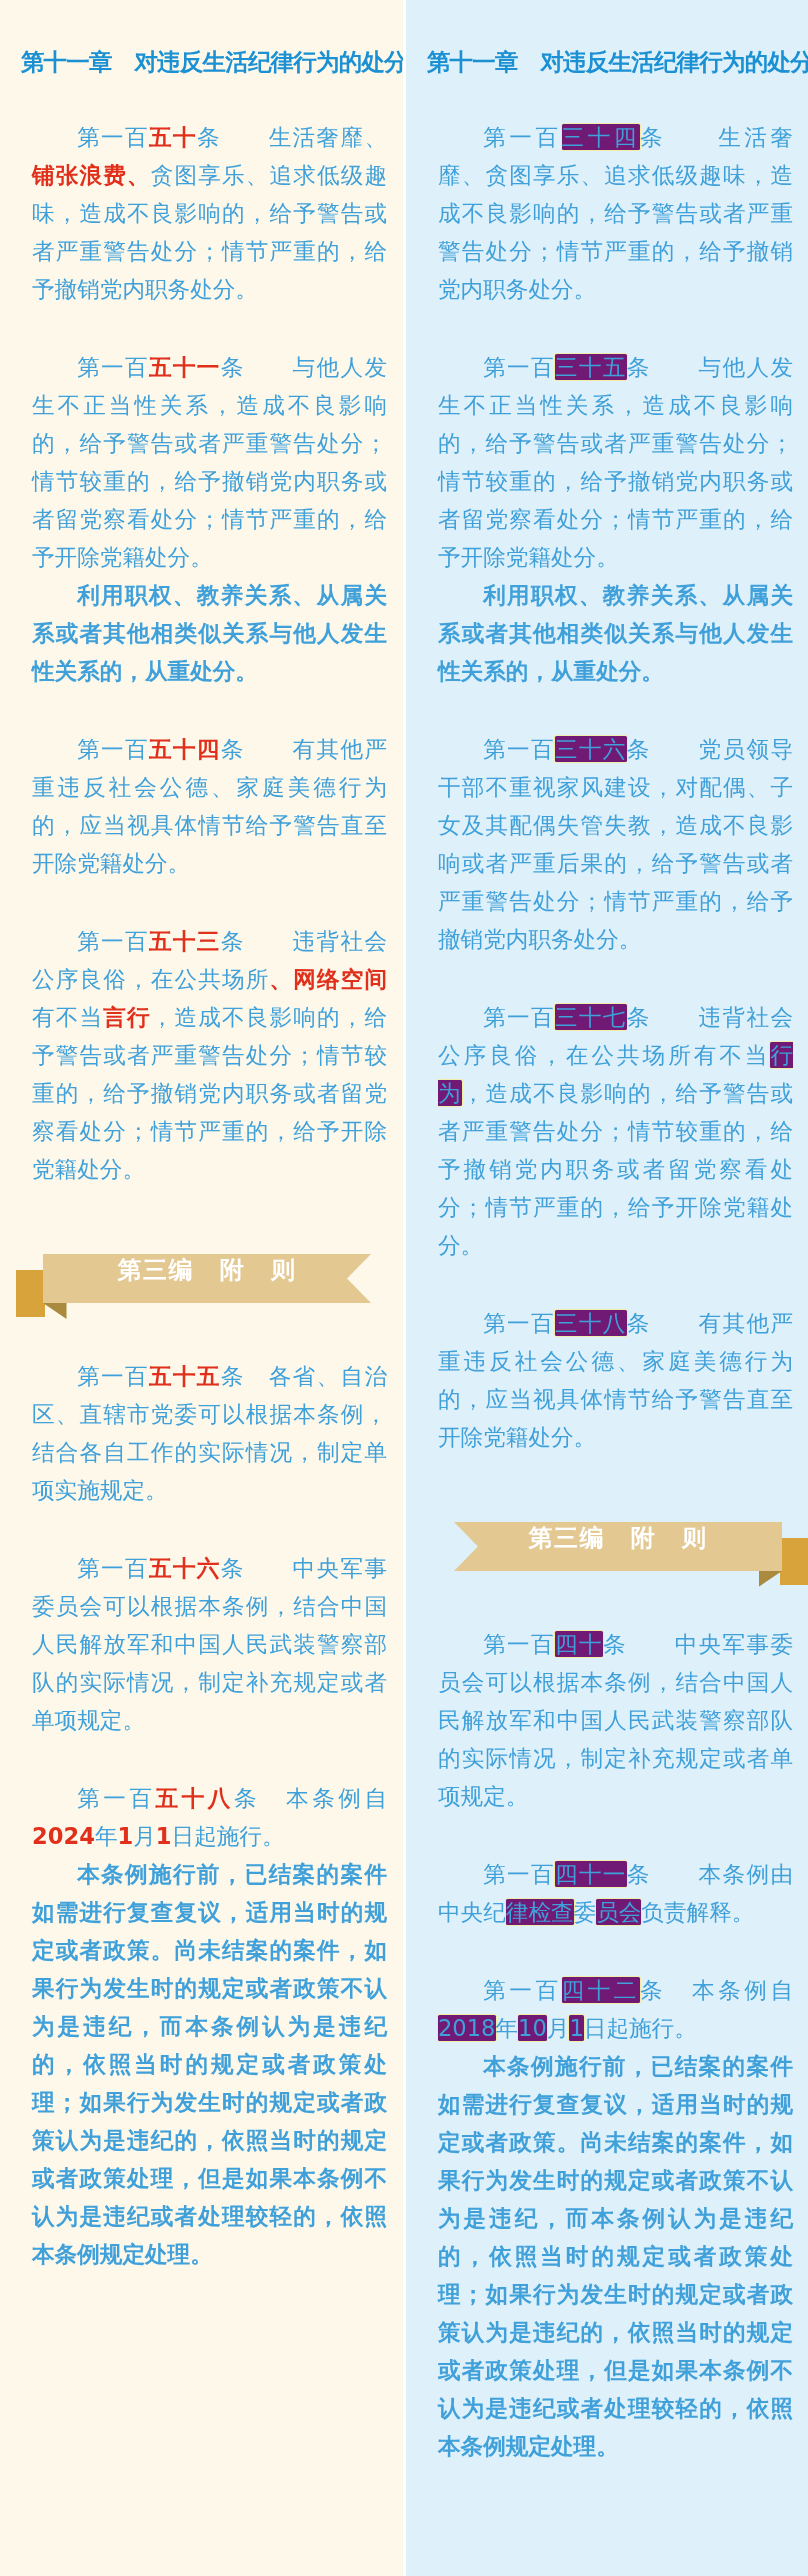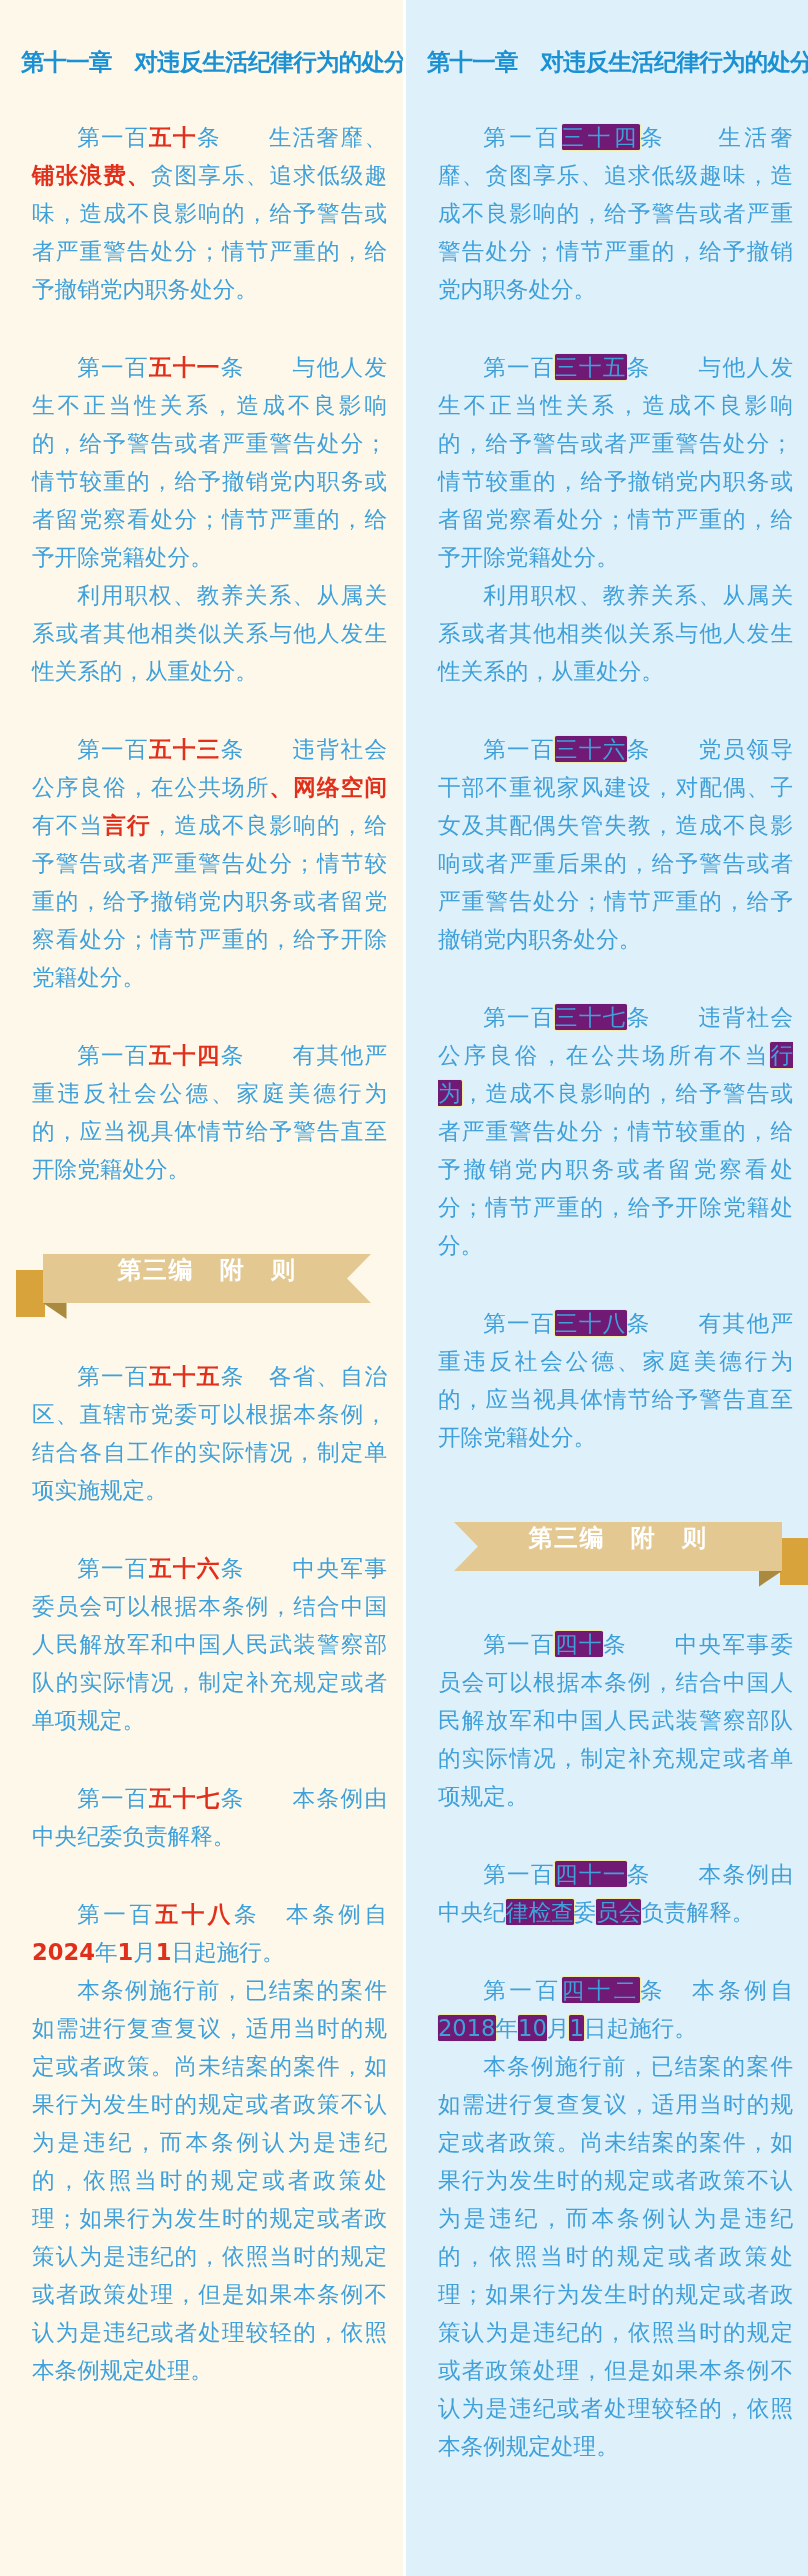--- a/index.html
+++ b/index.html
@@ -14,21 +14,21 @@
   .chapter{
     margin:47px 4.9px 0;font-size:23.5px;line-height:31px;font-weight:bold;
     color:#1b90d3;text-align:center;white-space:nowrap;letter-spacing:-0.8px;
   }
 
   .articles{padding:0 16px;}
   .para{
     margin:40px 0 0;font-size:22.6px;line-height:38px;color:#3fa0da;
     text-align:justify;text-indent:2em;
   }
-  .para.cont{margin-top:0;}
+  .para.cont{margin-top:0;font-weight:bold;}
   .articles.after-banner .para.art:first-child{margin-top:37px;}
 
   .hl-red{color:#e0301c;font-weight:bold;}
   .hl-yellow{background:#701a75;border-radius:1.6px;box-shadow:0 0 0 0.8px #f5ec8d;}
 
   
   .banner{position:relative;height:66px;margin-top:66px;}
   .banner .ribbon{
     position:absolute;top:0;height:49px;background:#e4c892;
     display:flex;align-items:flex-start;justify-content:center;
@@ -53,34 +53,33 @@
 <body>
 
 <div>
 
   <section class="col col-left">
     <h1 class="chapter">第十一章　对违反生活纪律行为的处分</h1>
     <div class="articles">
         <p class="para art"><span class="txt">第一百</span><span class="hl-red">五十</span><span class="txt">条　　生活奢靡、</span><span class="hl-red">铺张浪费、</span><span class="txt">贪图享乐、追求低级趣味，造成不良影响的，给予警告或者严重警告处分；情节严重的，给予撤销党内职务处分。</span></p>
         <p class="para art"><span class="txt">第一百</span><span class="hl-red">五十一</span><span class="txt">条　　与他人发生不正当性关系，造成不良影响的，给予警告或者严重警告处分；情节较重的，给予撤销党内职务或者留党察看处分；情节严重的，给予开除党籍处分。</span></p>
         <p class="para cont"><span class="txt">利用职权、教养关系、从属关系或者其他相类似关系与他人发生性关系的，从重处分。</span></p>
+        <p class="para art"><span class="txt">第一百</span><span class="hl-red">五十四</span><span class="txt">条　　有其他严重违反社会公德、家庭美德行为的，应当视具体情节给予警告直至开除党籍处分。</span></p>
         <p class="para art"><span class="txt">第一百</span><span class="hl-red">五十三</span><span class="txt">条　　违背社会公序良俗，在公共场所</span><span class="hl-red">、网络空间</span><span class="txt">有不当</span><span class="hl-red">言行</span><span class="txt">，造成不良影响的，给予警告或者严重警告处分；情节较重的，给予撤销党内职务或者留党察看处分；情节严重的，给予开除党籍处分。</span></p>
-        <p class="para art"><span class="txt">第一百</span><span class="hl-red">五十四</span><span class="txt">条　　有其他严重违反社会公德、家庭美德行为的，应当视具体情节给予警告直至开除党籍处分。</span></p>
       </div>
     <div class="banner banner-left">
       <span class="tail"></span>
       <span class="fold"></span>
       <span class="ribbon">
         <span class="ribbon-label">第三编　附　则</span>
       </span>
     </div>
     <div class="articles after-banner">
         <p class="para art"><span class="txt">第一百</span><span class="hl-red">五十五</span><span class="txt">条　各省、自治区、直辖市党委可以根据本条例，结合各自工作的实际情况，制定单项实施规定。</span></p>
         <p class="para art"><span class="txt">第一百</span><span class="hl-red">五十六</span><span class="txt">条　　中央军事委员会可以根据本条例，结合中国人民解放军和中国人民武装警察部队的实际情况，制定补充规定或者单项规定。</span></p>
-        <p class="para art"><span class="txt">第一百</span><span class="hl-red">五十七</span><span class="txt">条　　本条例由中央纪委负责解释。</span></p>
         <p class="para art"><span class="txt">第一百</span><span class="hl-red">五十八</span><span class="txt">条　本条例自</span><span class="hl-red">2024</span><span class="txt">年</span><span class="hl-red">1</span><span class="txt">月</span><span class="hl-red">1</span><span class="txt">日起施行。</span></p>
         <p class="para cont"><span class="txt">本条例施行前，已结案的案件如需进行复查复议，适用当时的规定或者政策。尚未结案的案件，如果行为发生时的规定或者政策不认为是违纪，而本条例认为是违纪的，依照当时的规定或者政策处理；如果行为发生时的规定或者政策认为是违纪的，依照当时的规定或者政策处理，但是如果本条例不认为是违纪或者处理较轻的，依照本条例规定处理。</span></p>
       </div>
   </section>
 
   <section class="col col-right">
     <h1 class="chapter">第十一章　对违反生活纪律行为的处分</h1>
     <div class="articles">
         <p class="para art"><span class="txt">第一百</span><span class="hl-yellow">三十四</span><span class="txt">条　　生活奢靡、贪图享乐、追求低级趣味，造成不良影响的，给予警告或者严重警告处分；情节严重的，给予撤销党内职务处分。</span></p>
         <p class="para art"><span class="txt">第一百</span><span class="hl-yellow">三十五</span><span class="txt">条　　与他人发生不正当性关系，造成不良影响的，给予警告或者严重警告处分；情节较重的，给予撤销党内职务或者留党察看处分；情节严重的，给予开除党籍处分。</span></p>

